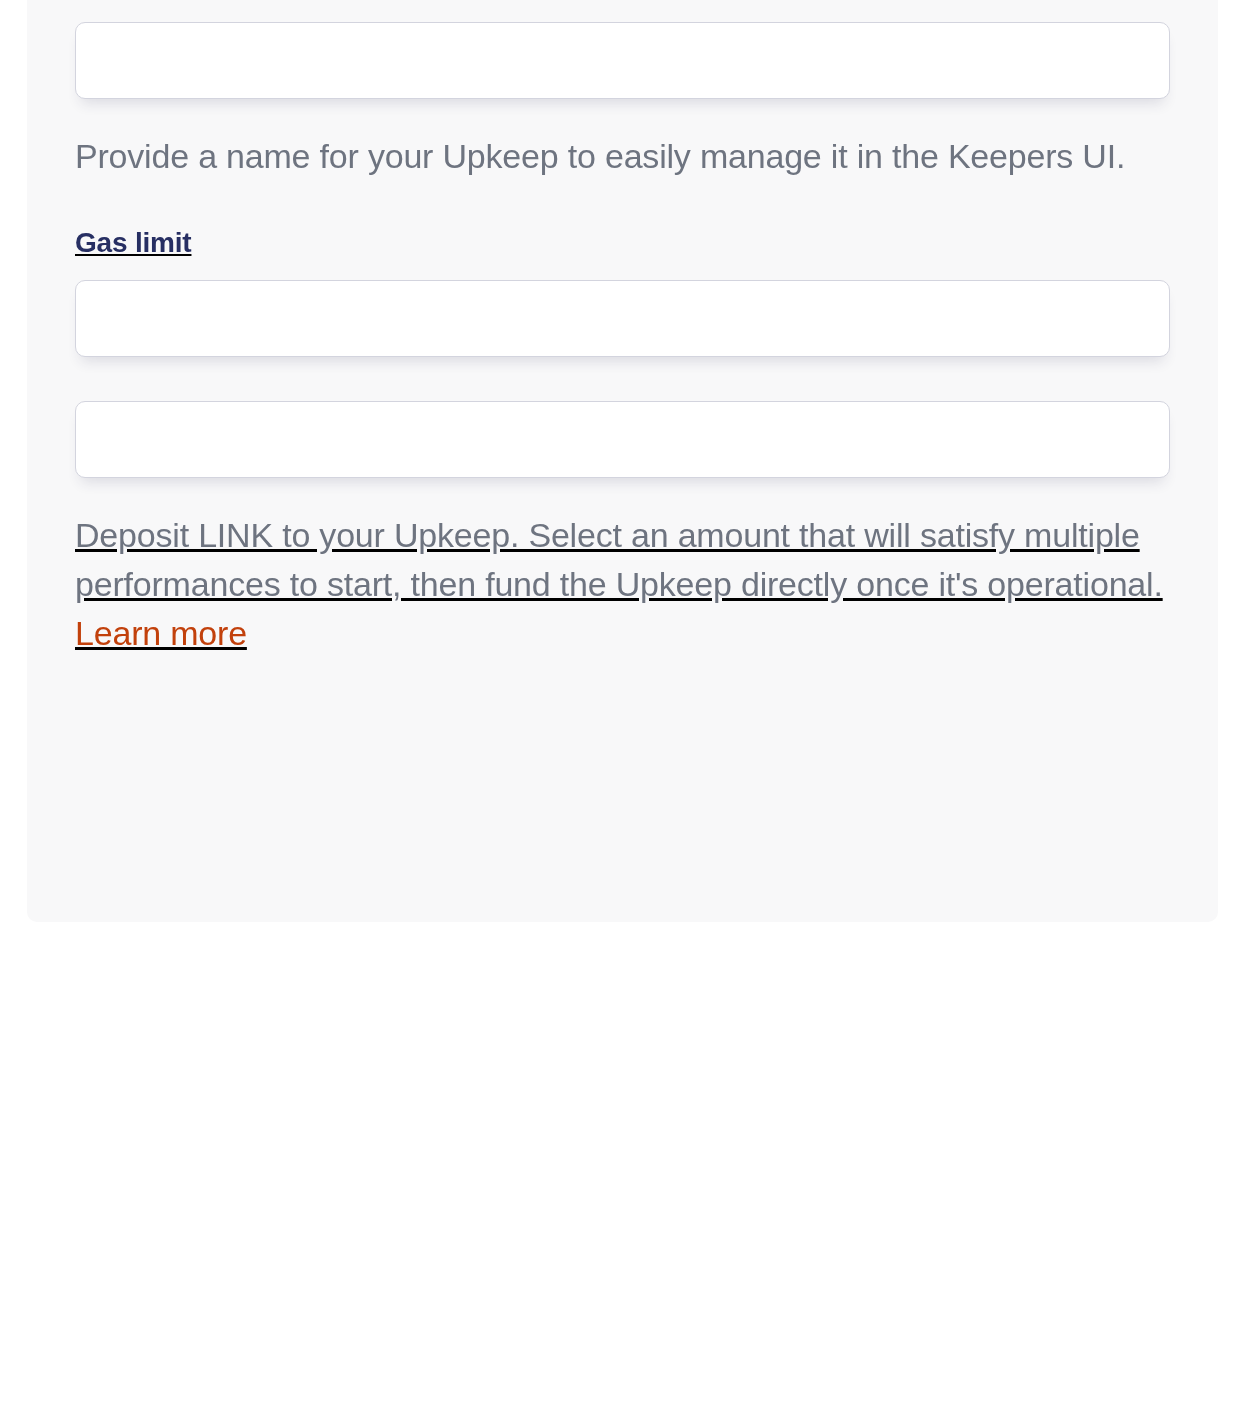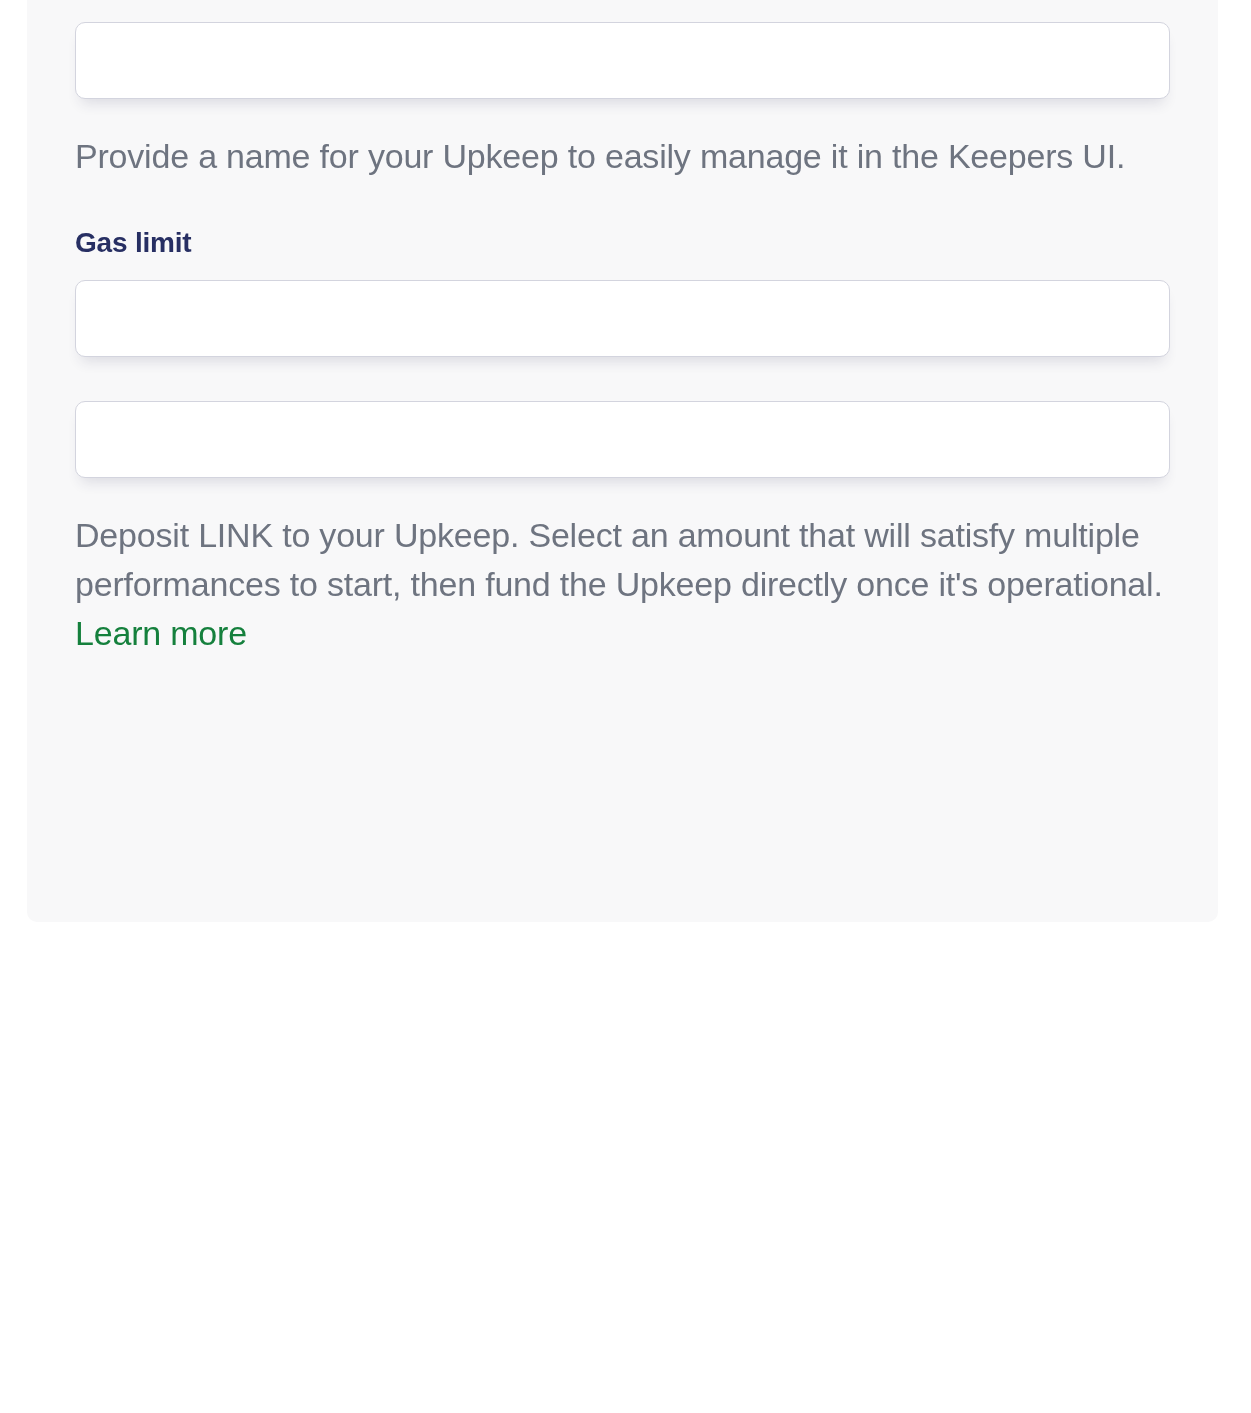--- a/index.html
+++ b/index.html
@@ -27,21 +27,21 @@
   .card-gap {
     height: 50px;
     background: #ffffff;
   }
   .card-second {
     height: 441px;
     padding-top: 46px;
     border-radius: 10px 10px 0 0;
     overflow: hidden;
   }
-  .field-group + .field-group { margin-top: 44px; }
+  .field-group + .field-group { margin-top: 44px; text-decoration: underline; }
   .field-label {
     display: block;
     font-size: 28px;
     font-weight: 700;
     color: #272f63;
     line-height: 36px;
     margin-bottom: 19px;
     letter-spacing: -0.2px;
   }
   .text-input {
@@ -68,21 +68,21 @@
   }
   .section-heading {
     font-size: 42px;
     font-weight: 700;
     color: #272f63;
     line-height: 54px;
     margin: 0 0 60px 0;
     letter-spacing: -0.5px;
   }
   .link {
-    color: #15803d;
+    color: #c2410c;
     text-decoration: none;
     cursor: pointer;
   }
 </style>
 </head>
 <body>
 
 <main>
 
   <section class="card card-first">

